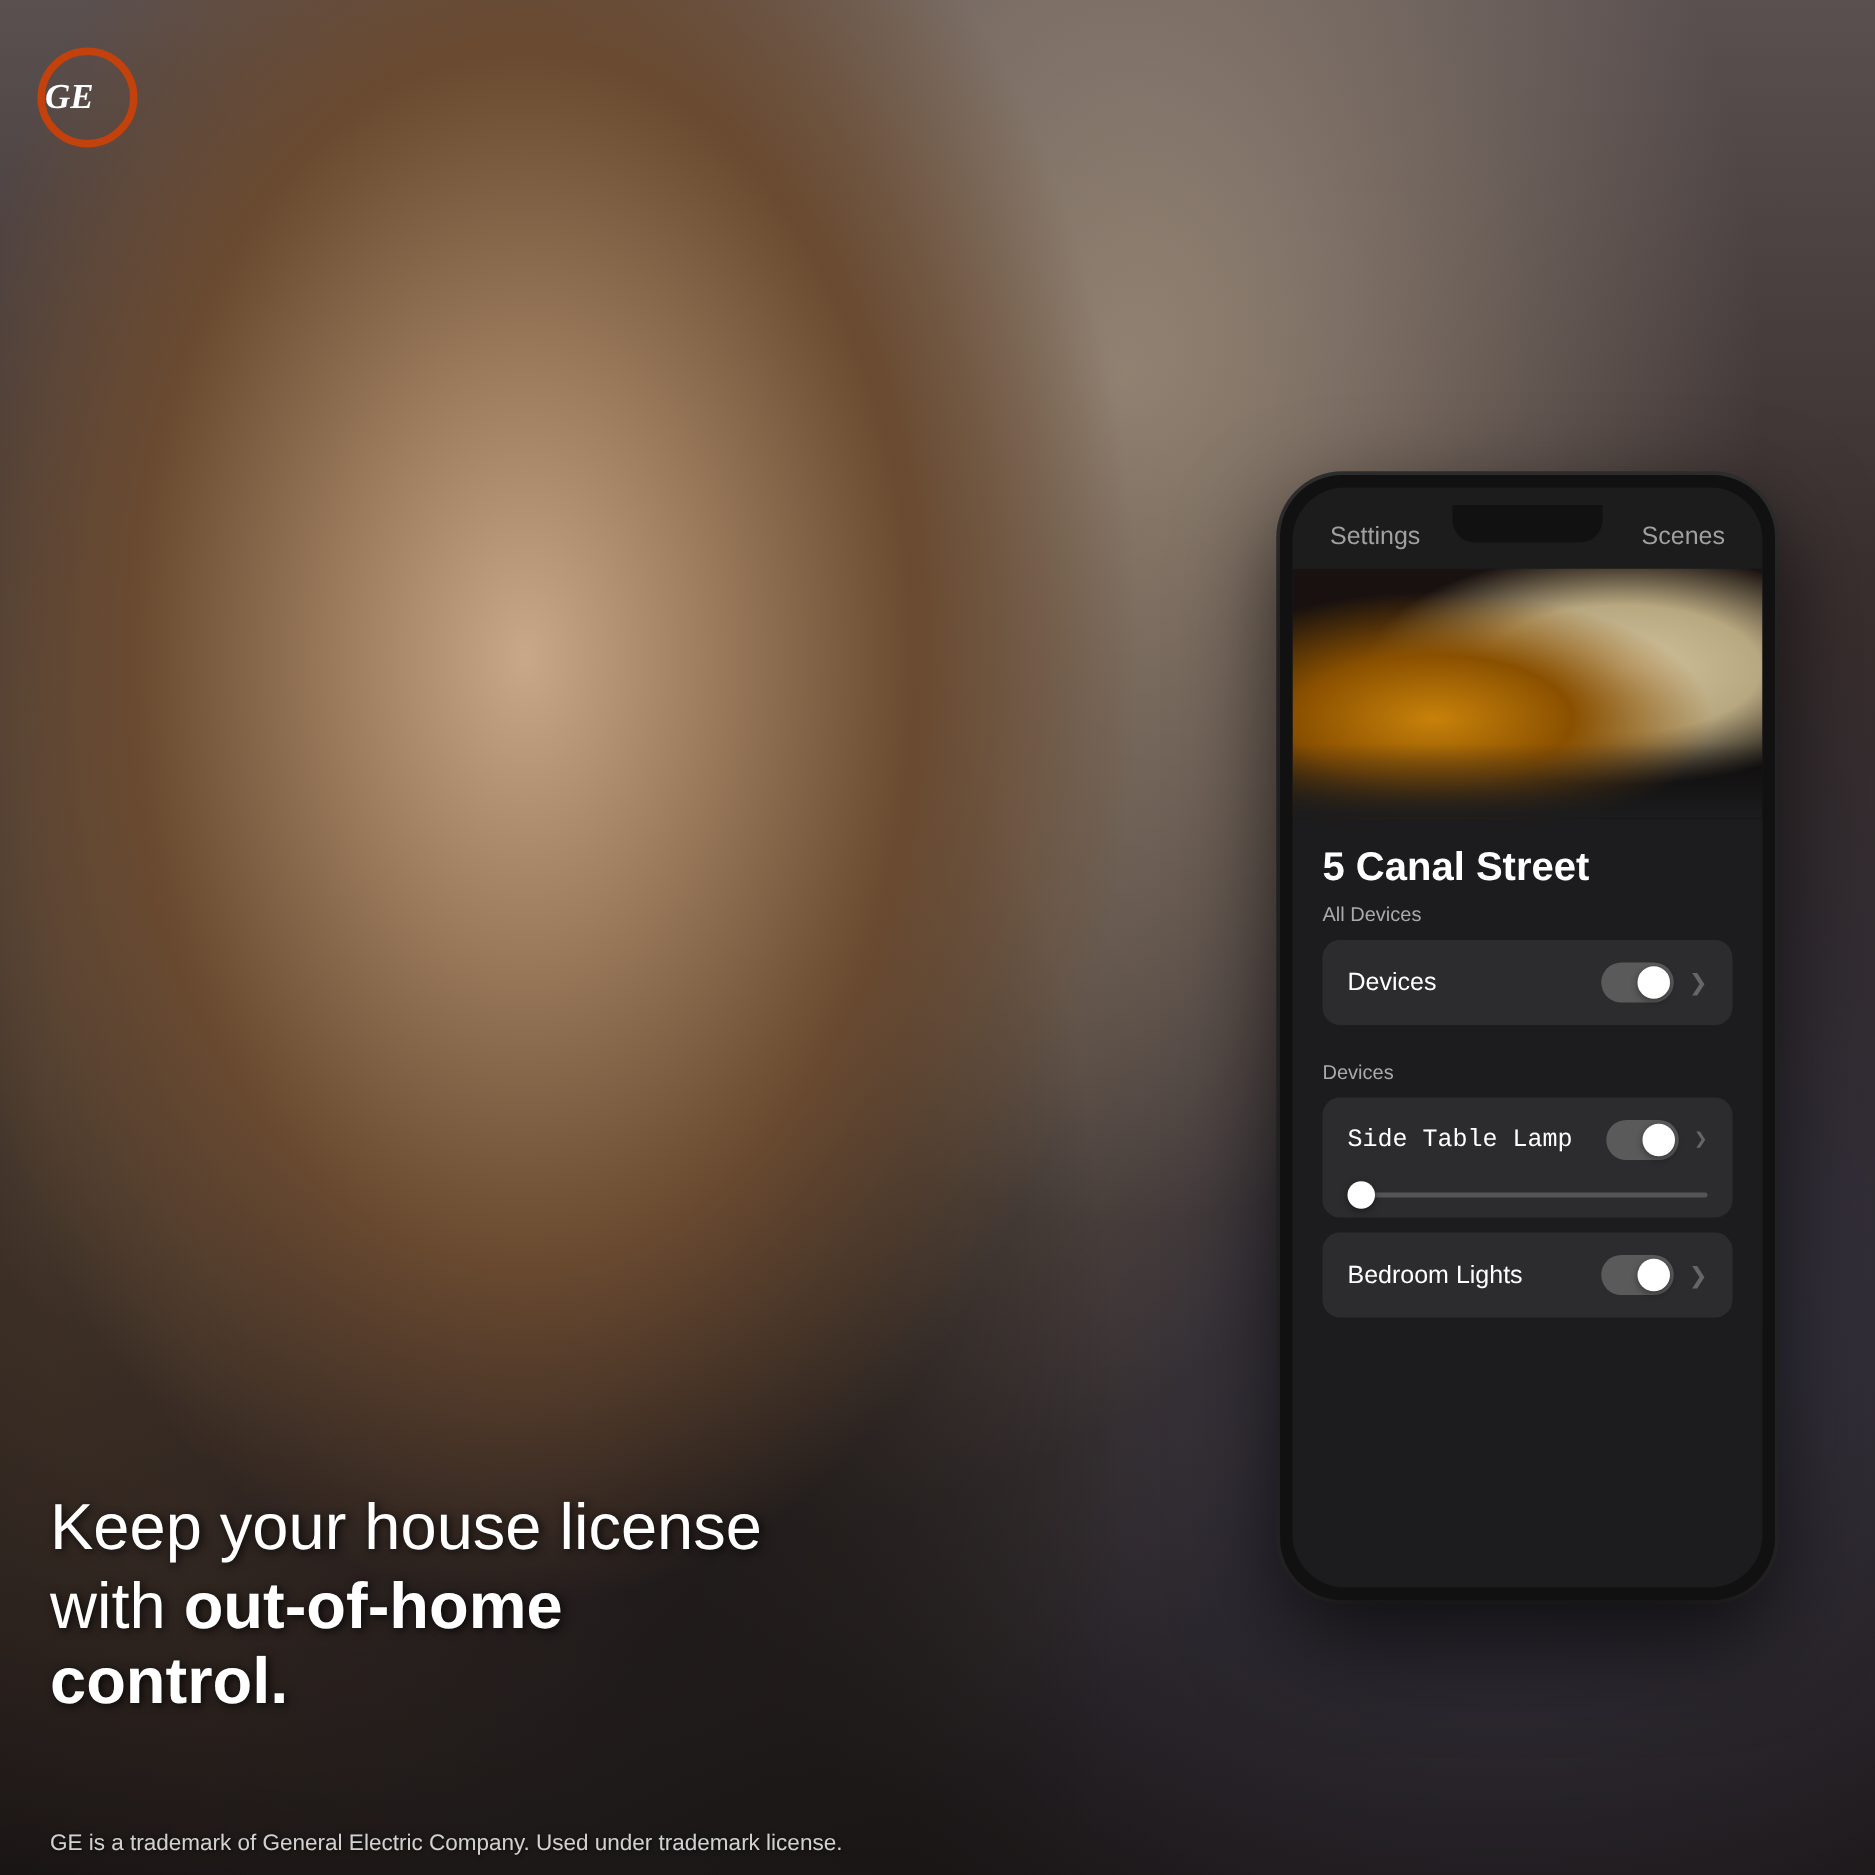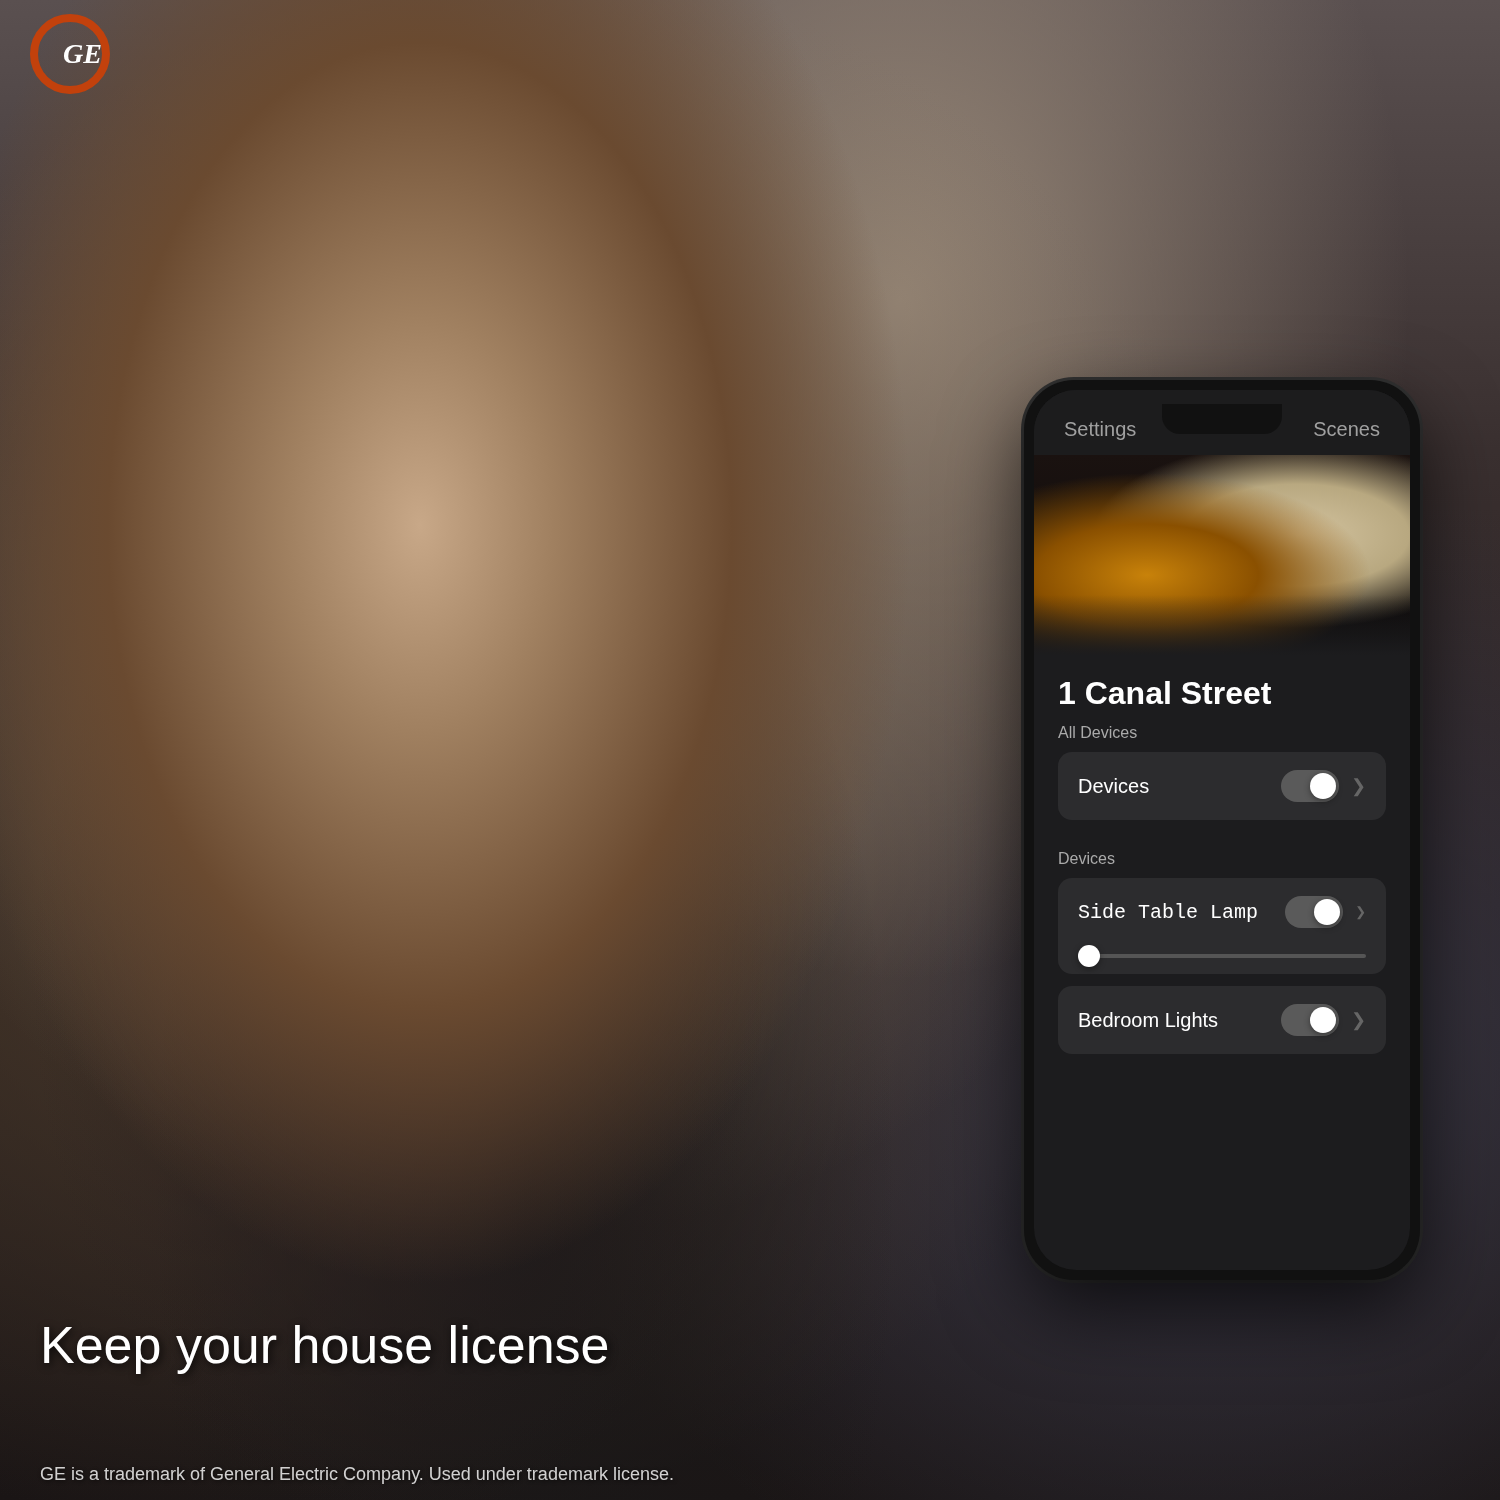--- a/index.html
+++ b/index.html
@@ -51,29 +51,29 @@
       inset: 0;
       background:
         radial-gradient(ellipse at 85% 30%, #7a8a6a 0%, transparent 30%),
         radial-gradient(ellipse at 90% 50%, #4a5a4a 0%, transparent 25%),
         linear-gradient(to bottom, #3a3535 0%, #1a1515 100%);
     }
 
     
     .ge-logo {
       position: absolute;
-      top: 14px;
+      top: 38px;
       left: 30px;
       width: 80px;
       height: 80px;
-      border: 8px solid #c2410c;
+      border: 6px solid #c2410c;
       border-radius: 50%;
       display: flex;
       align-items: center;
-      justify-content: flex-end;
+      justify-content: flex-start;
       background: transparent;
     }
 
     .ge-logo-text {
       color: white;
       font-size: 28px;
       font-weight: bold;
       font-style: italic;
       font-family: serif;
     }
@@ -338,39 +338,42 @@
 </div>
 
 <div class="ge-logo">
   <span class="ge-logo-text">GE</span>
 </div>
 
 <div class="tagline">
   <div class="tagline-main">
     <span>Keep your house license</span>
   </div>
+  <div class="tagline-main">
+    <span>with </span><span class="tagline-bold">out-of-home control.</span>
+  </div>
 </div>
 
 <div class="disclaimer">GE is a trademark of General Electric Company. Used under trademark license.</div>
 
 <div class="phone-container">
   <div class="phone-frame">
     <div class="phone-screen">
 
       <div class="phone-notch"></div>
 
       <div class="phone-header">
         <span class="header-btn">Settings</span>
         <span class="header-btn">Scenes</span>
       </div>
 
       <div class="phone-hero"></div>
 
       <div class="phone-location">
-        <div class="location-title">1 Canal Street</div>
+        <div class="location-title">5 Canal Street</div>
         <div class="section-label">All Devices</div>
 
         <div class="all-devices-row">
           <span class="toggle-label">Devices</span>
           <div class="toggle-right">
             <div class="toggle-switch on">
               <div class="toggle-knob"></div>
             </div>
             <span class="chevron-right">❯</span>
           </div>

